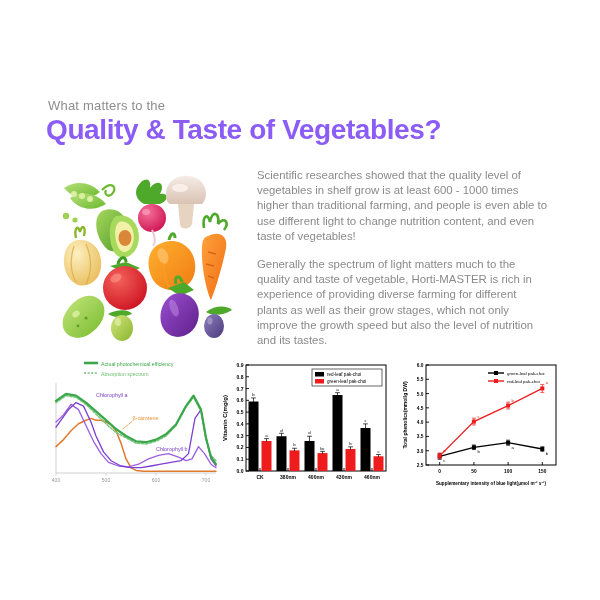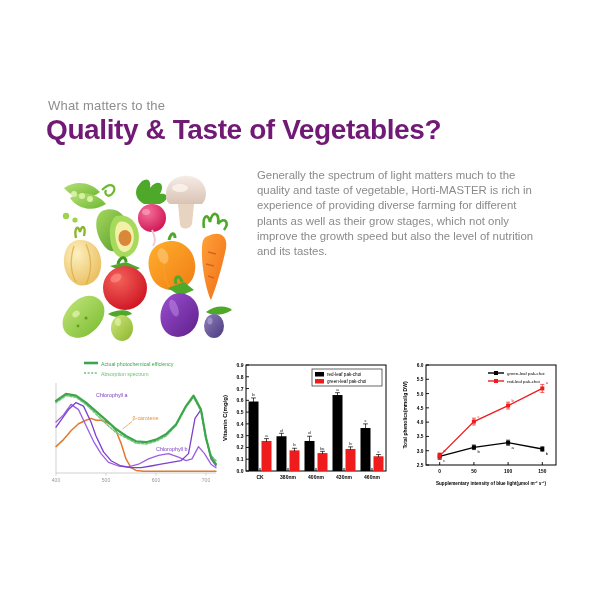--- a/index.html
+++ b/index.html
@@ -11,21 +11,21 @@
   }
   .page { position: relative; width: 600px; height: 448px; background:#fff; }
 
   
   .eyebrow {
     position: absolute; left: 48px; top: 98px;
     font-size: 13px; color: #8d8d8d; letter-spacing: .2px;
   }
   .headline {
     position: absolute; left: 46px; top: 114px;
-    font-size: 28px; font-weight: bold; color: #701a75;
+    font-size: 28px; font-weight: bold; color: #8b5cf6;
     letter-spacing: -0.4px; white-space: nowrap;
   }
 
   
   .copy { position: absolute; left: 257px; top: 168px; width: 292px; }
   .copy p {
     margin: 0 0 13px 0;
     font-size: 11.4px; line-height: 15.2px;
     color: #8a8a8a;
   }
@@ -185,20 +185,21 @@
 
       <g>
         <path d="M150 146 C160 138 172 140 176 144 C166 150 156 150 150 146 Z" fill="#4ea82a"></path>
         <ellipse cx="158" cy="160" rx="10" ry="12" fill="url(#gOlvB)"></ellipse>
         <ellipse cx="154" cy="155" rx="2.6" ry="3.6" fill="#b9b0d8" opacity=".55"></ellipse>
       </g>
     </svg>
   </div>
 
   <div class="copy">
+    <p>Scientific researches showed that the quality level of vegetables in shelf grow is at least 600 - 1000 times higher than traditional farming, and people is even able to use different light to change nutrition content, and even taste of vegetables!</p>
     <p>Generally the spectrum of light matters much to the quality and taste of vegetable, Horti-MASTER is rich in experience of providing diverse farming for different plants as well as their grow stages, which not only improve the growth speed but also the level of nutrition and its tastes.</p>
   </div>
 
   <div class="charts">
     <div class="chart" id="chart-spectrum">
       <svg id="svg-spectrum" viewBox="0 0 180 145" xmlns="http://www.w3.org/2000/svg">
           <line x1="44" y1="8" x2="58" y2="8" stroke="#3aa84a" stroke-width="2.6"></line>
           <text x="61" y="11" font-size="5.2" fill="#3aa84a" font-family="&quot;Liberation Sans&quot;, sans-serif">Actual photochemical efficiency</text>
           <line x1="44" y1="18" x2="58" y2="18" stroke="#6fbf73" stroke-width="1.6" stroke-dasharray="2,1.6"></line>
           <text x="61" y="21" font-size="5.2" fill="#6fbf73" font-family="&quot;Liberation Sans&quot;, sans-serif">Absorption spectrum</text>

